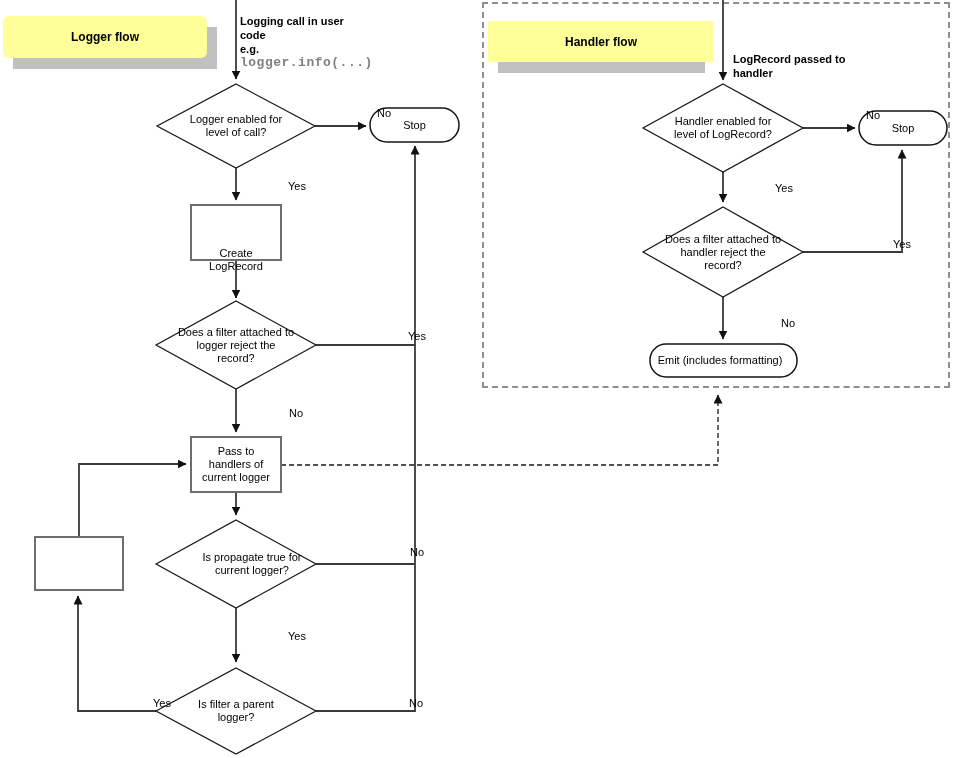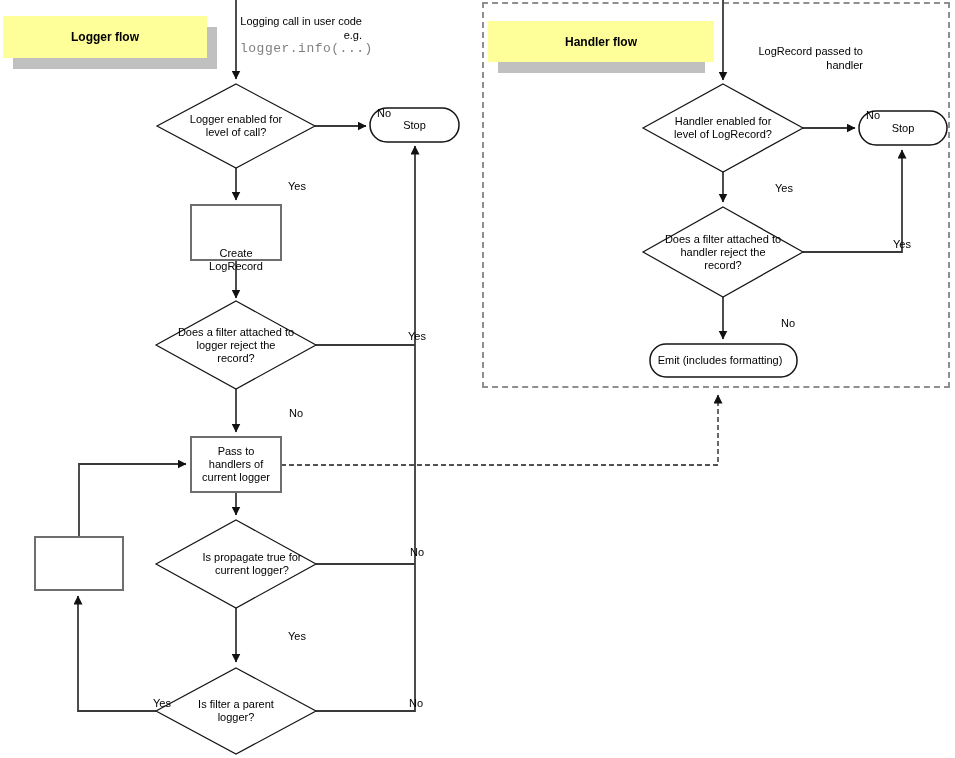--- a/index.html
+++ b/index.html
@@ -31,21 +31,21 @@
     position:absolute;background:var(--note-fill);
     display:flex;align-items:center;justify-content:center;
     font-size:12px;font-weight:bold;
   }
   .node-label{
     position:absolute;display:flex;align-items:center;justify-content:center;
     text-align:center;font-size:11px;line-height:13px;
   }
   .edge-label{position:absolute;font-size:11px;line-height:12px;white-space:nowrap;margin-left:48px;}
   .caption{
-    position:absolute;text-align:right;font-size:11px;line-height:14px;
+    position:absolute;text-align:left;font-size:11px;line-height:14px;font-weight:bold;
   }
   .caption .code{
     font-family:"Liberation Mono","DejaVu Sans Mono",monospace;
     font-size:13px;letter-spacing:0.5px;color:var(--code-color);white-space:nowrap;
   }
 </style>
 </head>
 <body>
 
 <div class="canvas">
@@ -88,36 +88,36 @@
     <polygon class="diamond" points="236,668 316,711 236,754 156,711"></polygon>
     <rect class="box" x="35" y="537" width="88" height="53"></rect>
 
     <polygon class="diamond" points="723,84 803,128 723,172 643,128"></polygon>
     <rect class="stadium" x="859" y="111" width="88" height="34" rx="17" ry="17"></rect>
     <polygon class="diamond" points="723,207 803,252 723,297 643,252"></polygon>
     <rect class="stadium" x="650" y="344" width="147" height="33" rx="16" ry="16"></rect>
   </svg>
 
   <div class="note-shadow" style="left:13px;top:27px;width:204px;height:42px;"></div>
-  <div class="note" style="left:3px;top:16px;width:204px;height:42px;">
+  <div class="note" style="left:3px;top:16px;width:204px;height:42px;border-radius:6px;">
     <span>Logger flow</span>
   </div>
 
   <div class="note-shadow" style="left:498px;top:32px;width:207px;height:41px;"></div>
   <div class="note" style="left:488px;top:21px;width:226px;height:41px;">
     <span>Handler flow</span>
   </div>
 
   <div class="caption" style="left:240px;top:14px;width:122px;">
     <div>Logging call in user code</div>
     <div>e.g.</div>
     <div class="code">logger.info(...)</div>
   </div>
 
-  <div class="caption" style="left:733px;top:44px;width:130px;">
+  <div class="caption" style="left:733px;top:52px;width:130px;">
     <div>LogRecord passed to handler</div>
   </div>
 
   <div class="node-label" style="left:181px;top:100px;width:110px;height:52px;">Logger enabled for level of call?</div>
   <div class="node-label" style="left:370px;top:108px;width:89px;height:34px;">Stop</div>
   <div class="node-label" style="left:201px;top:207px;width:70px;height:51px;margin-top:27px;">Create LogRecord</div>
   <div class="node-label" style="left:177px;top:316px;width:118px;height:58px;">Does a filter attached to logger reject the record?</div>
   <div class="node-label" style="left:199px;top:439px;width:74px;height:51px;">Pass to handlers of current logger</div>
   <div class="node-label" style="left:180px;top:542px;width:112px;height:44px;margin-left:16px;">Is propagate true for current logger?</div>
   <div class="node-label" style="left:190px;top:689px;width:92px;height:44px;">Is filter a parent logger?</div>

